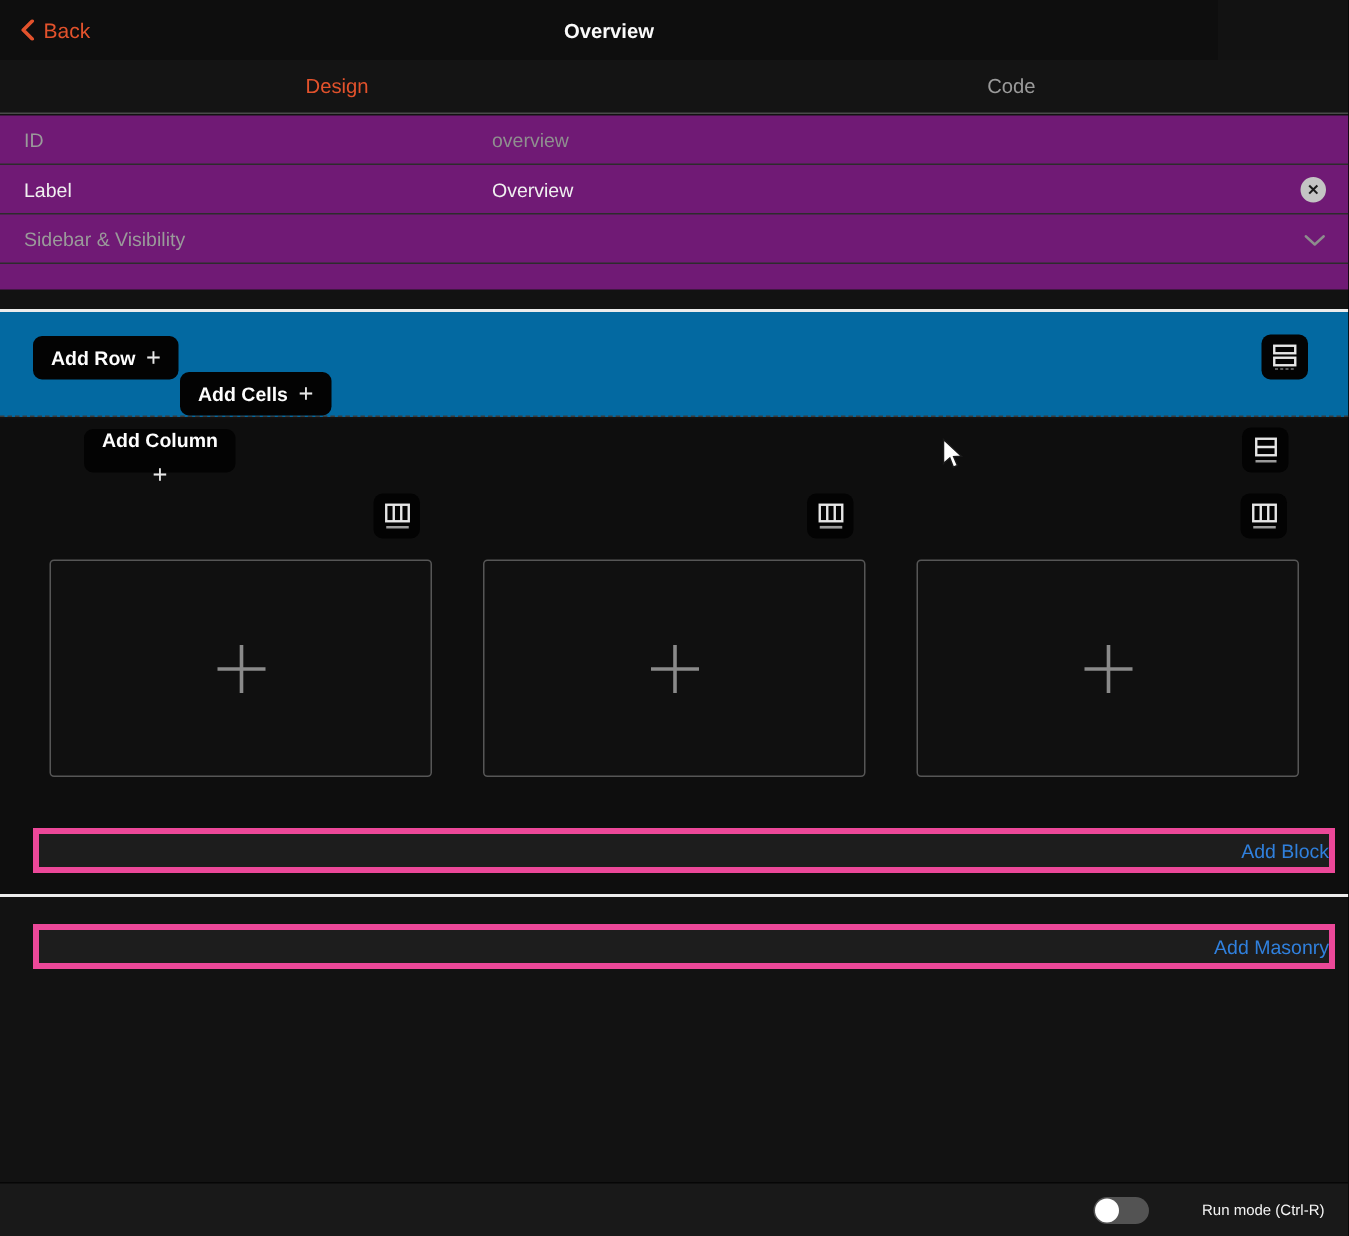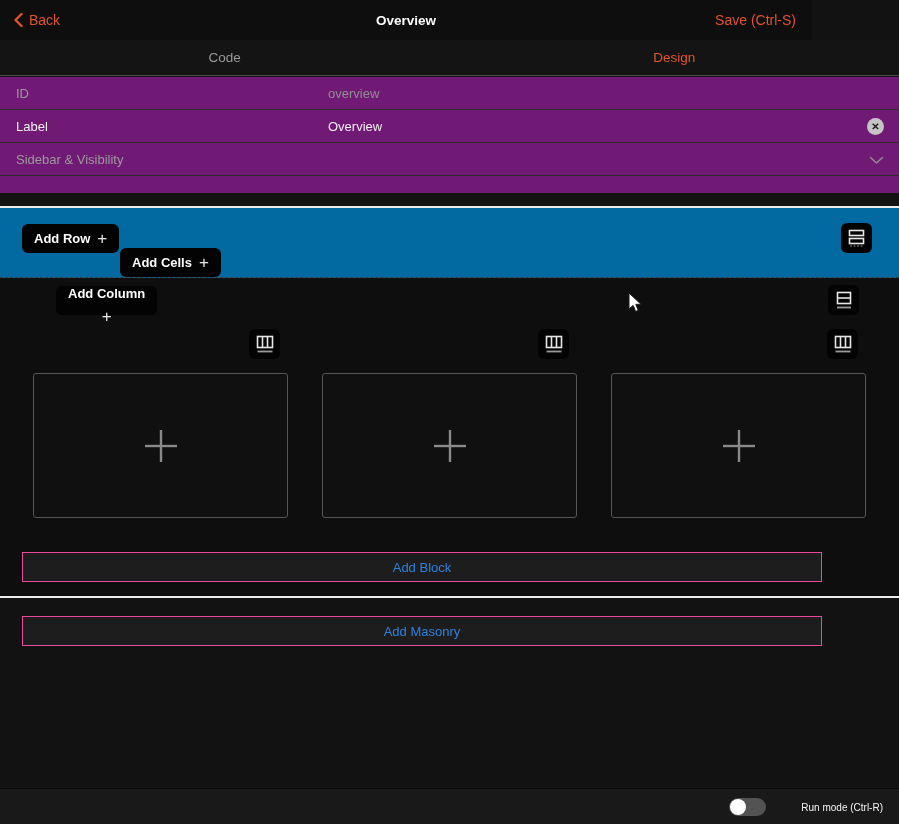--- a/index.html
+++ b/index.html
@@ -50,22 +50,22 @@
   .addrow { left:22px; top:16px; } .addcells { left:120px; top:16px;margin-top:24px; }
   .rowsicon-btn { left:841px; top:15px; }
   .addcol { left:56px; top:7px;flex-direction:column; }
   .cellicon-btn { left:828px; top:6px; }
   .colicon-btn { top:50px; } .colicon-1{left:249px;} .colicon-2{left:538px;} .colicon-3{left:827px;}
   .phbox { position:absolute; top:94px; width:255px; height:145px; border:1px solid #565656;
            border-radius:3px; background:#101010; display:flex; align-items:center; justify-content:center;
            cursor:pointer; }
   .phbox-1{left:33px;} .phbox-2{left:322px;} .phbox-3{left:611px;}
   
-  .barbtn { position:absolute; left:22px; width:800px; height:30px; background:#1d1d1d;
-            border:1px solid #ec4899; display:flex; align-items:center; justify-content:center;
+  .barbtn { position:absolute; left:22px; width:868px; height:30px; background:#1d1d1d;
+            border:4px solid #ec4899; display:flex; align-items:center; justify-content:flex-end;
             color:#3080dd; font-size:13px; cursor:pointer; }
   .addblock { top:552px; } .addmasonry { top:616px; }
   
   .footer { position:absolute; left:0; top:788px; width:899px; height:36px; background:#191919;
             border-top:1px solid #060606; }
   .toggle { position:absolute; left:729px; top:9px; width:37px; height:18px; background:#535353;
             border-radius:9px; cursor:pointer; }
   .toggle .knob { position:absolute; left:1px; top:1px; width:16px; height:16px; border-radius:50%;
                   background:#fff; }
   .runlabel { position:absolute; right:16px; top:0; height:36px; display:flex; align-items:center;
@@ -79,26 +79,25 @@
 <div class="app">
 
   <header class="topbar">
     <div class="back">
       <svg width="9" height="14" viewBox="0 0 9 14">
         <polyline points="7.5,1 1.5,7 7.5,13" fill="none" stroke="#e2522c" stroke-width="2.4" stroke-linecap="round" stroke-linejoin="round"></polyline>
       </svg>
       <span>Back</span>
     </div>
     <div class="title">Overview</div>
-    <div class="save">Save (Ctrl-S)</div>
   </header>
 
   <nav class="tabs">
+    <div class="tab active">Design</div>
     <div class="tab">Code</div>
-    <div class="tab active">Design</div>
   </nav>
 
   <section class="form">
     <div class="frow">
       <span class="flabel dim">ID</span>
       <span class="fvalue dim">overview</span>
     </div>
     <div class="frow">
       <span class="flabel">Label</span>
       <span class="fvalue">Overview</span>

